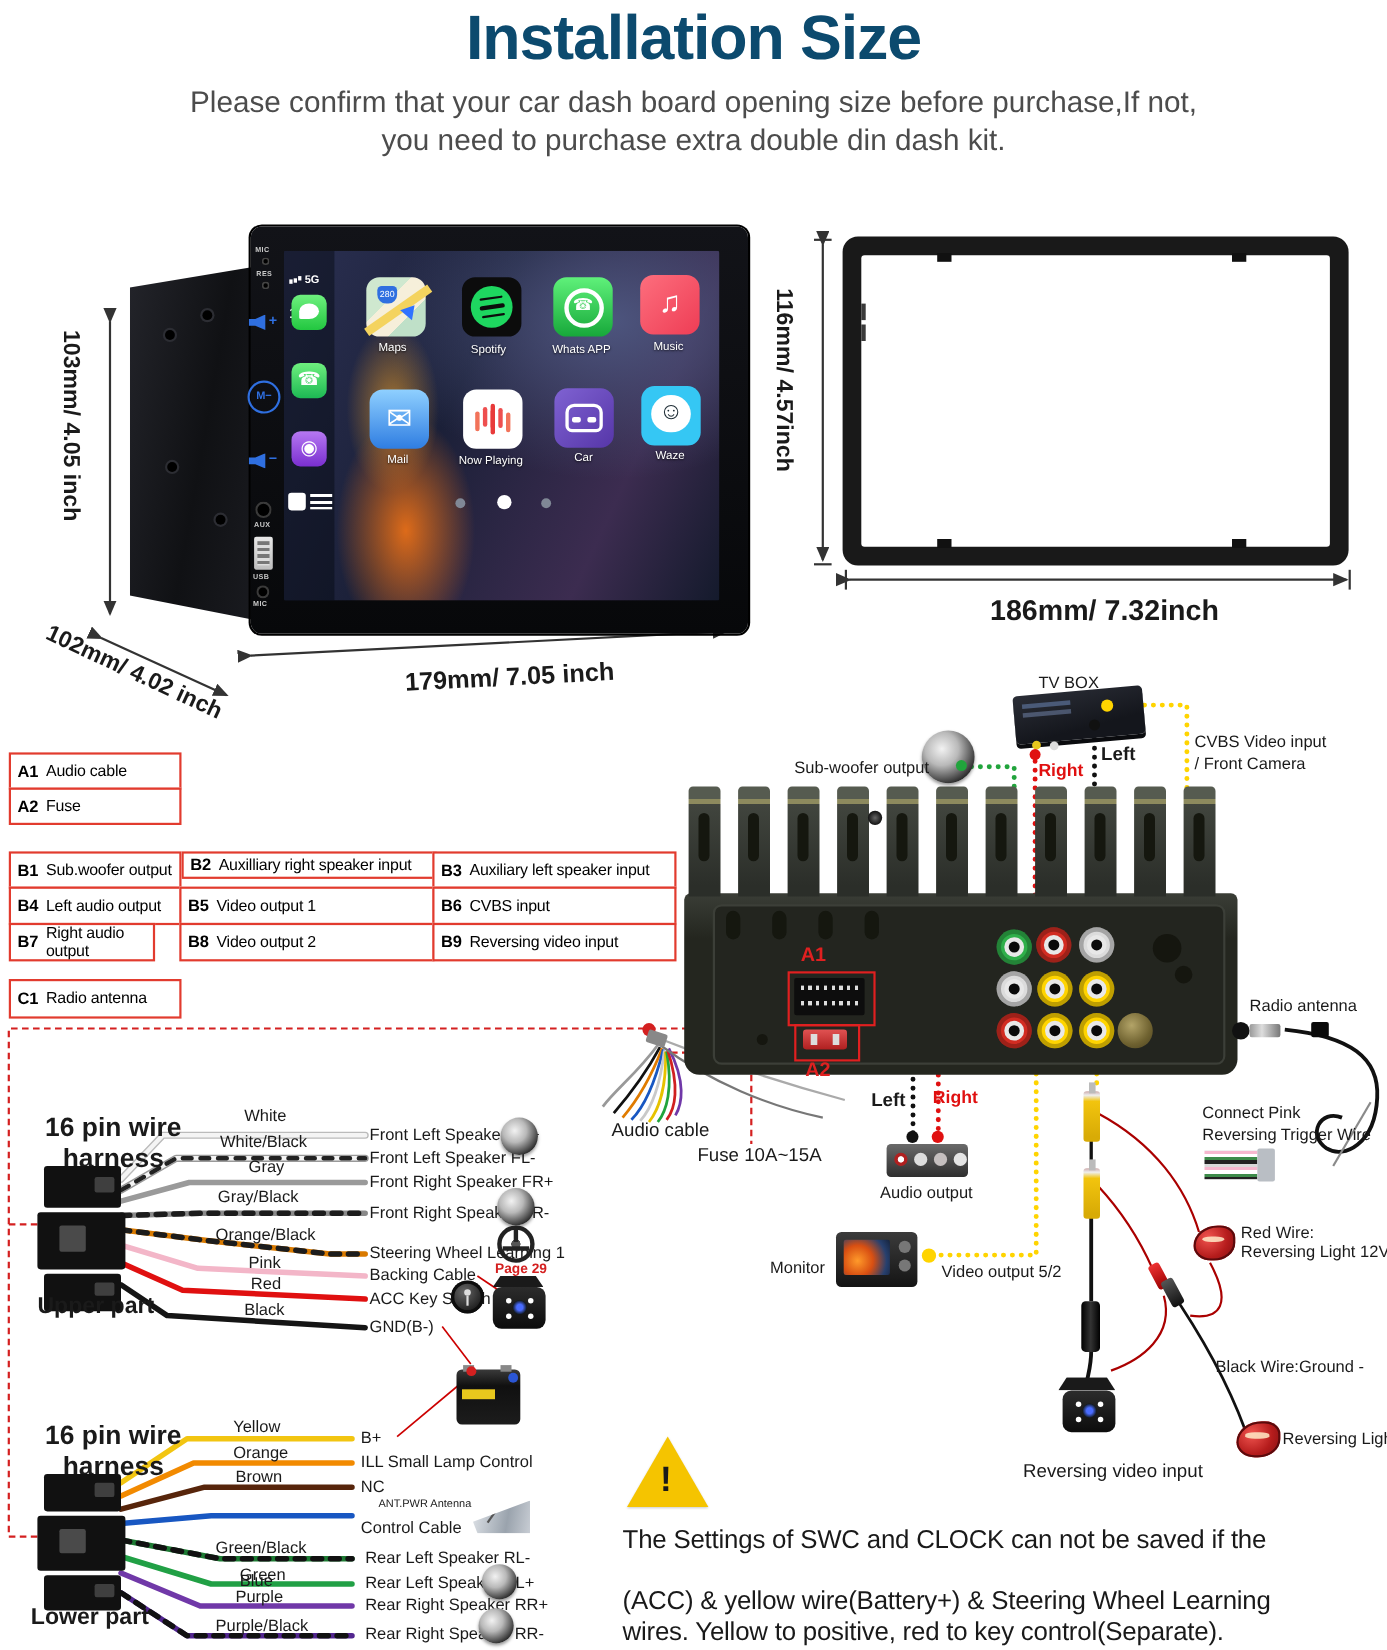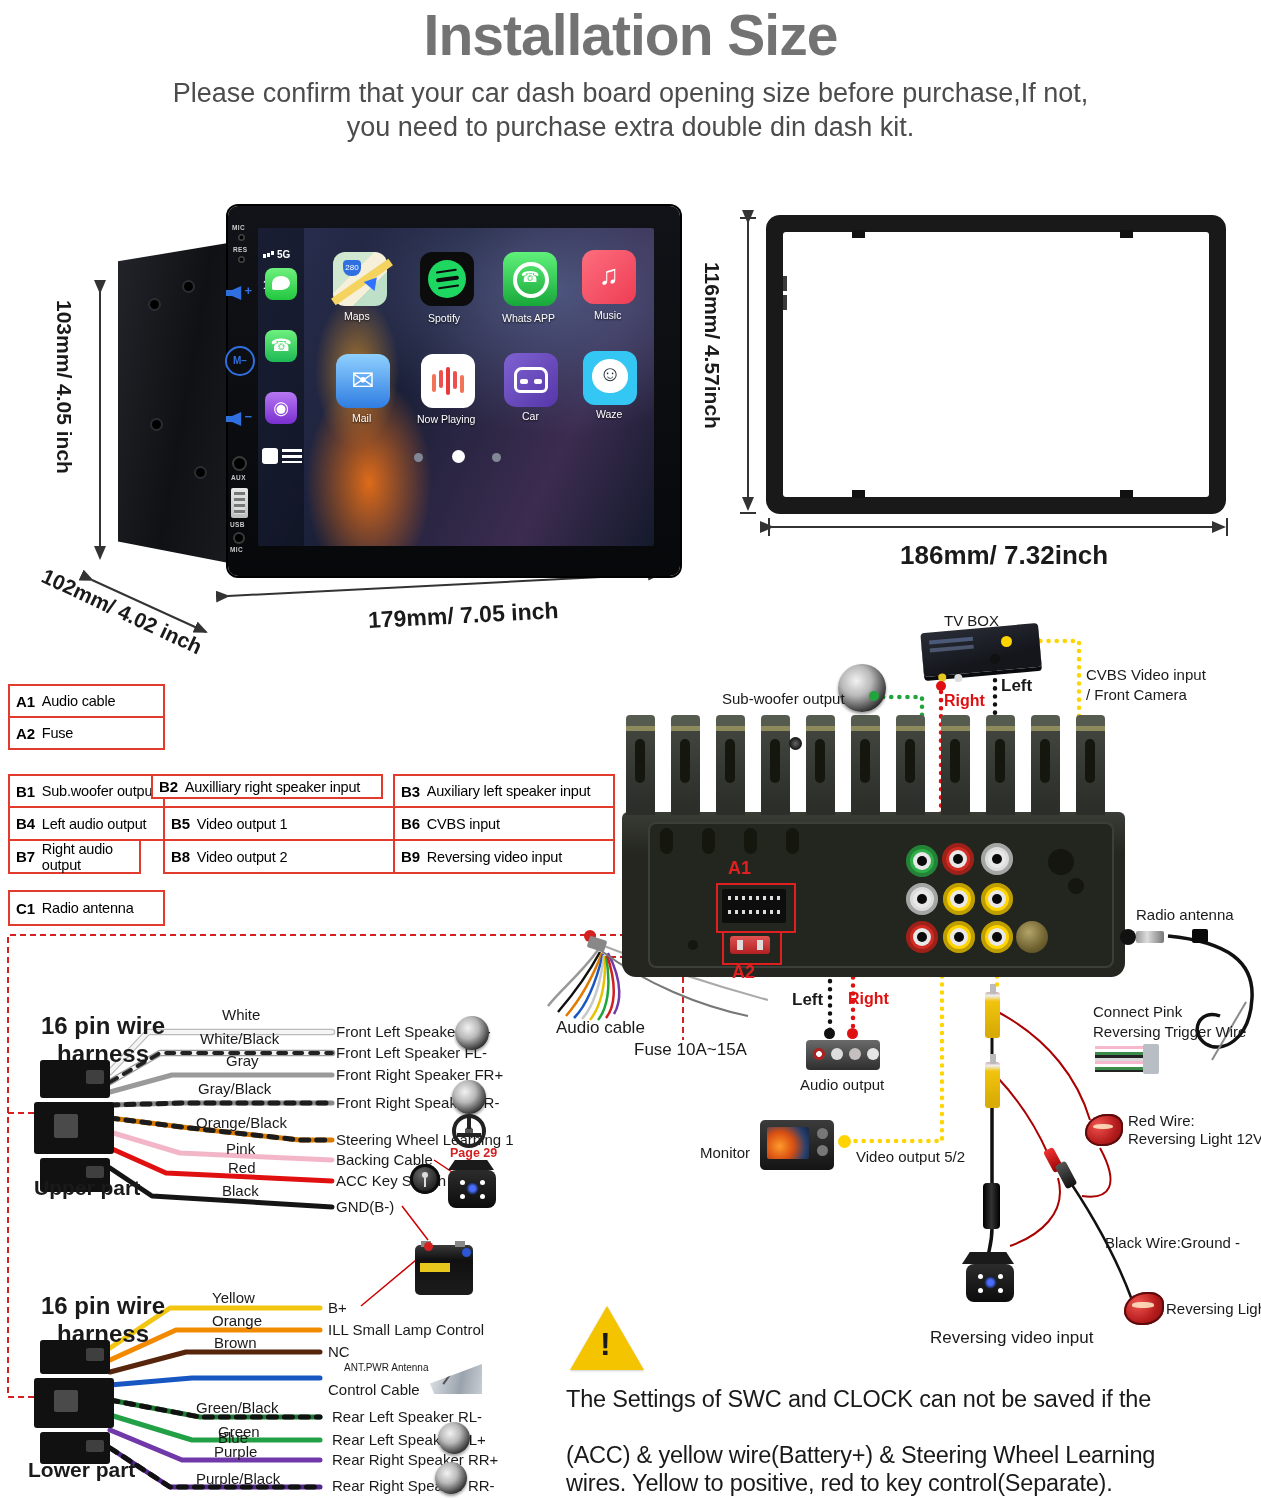--- a/index.html
+++ b/index.html
@@ -118,21 +118,21 @@
   .pinconn::before{content:"";position:absolute;left:6px;top:7px;width:52px;height:4px;background:repeating-linear-gradient(90deg,#ddd 0 3px,transparent 3px 7px);}
   .pinconn::after{content:"";position:absolute;left:6px;top:21px;width:52px;height:4px;background:repeating-linear-gradient(90deg,#ddd 0 3px,transparent 3px 7px);}
   .redbox{position:absolute;border:2.5px solid #e02020;}
   .dotmark{position:absolute;border-radius:50%;}
 </style>
 </head>
 <body>
 
 <div id="canvas">
 
-  <div class="lbl title" style="color:#737373">Installation Size</div>
+  <div class="lbl title" style="color:#0c4a6e">Installation Size</div>
   <div class="lbl sub" style="top:78px">Please confirm that your car dash board opening size before purchase,If not,</div>
   <div class="lbl sub" style="top:112px">you need to purchase extra double din dash kit.</div>
 
   <svg class="svgo" width="1261" height="1500">
     <defs>
       <marker id="arr" markerWidth="10" markerHeight="10" refX="6" refY="3" orient="auto">
         <path d="M0,0 L7,3 L0,6 Z" fill="#333"></path>
       </marker>
     </defs>
 
@@ -312,21 +312,21 @@
     </div>
   <div class="cell" style="left:8px;top:716px;width:157px;height:34px">
       <b>A2</b>
       <span>Fuse</span>
     </div>
 
   <div class="cell" style="left:8px;top:774px;width:157px;height:34px">
       <b>B1</b>
       <span>Sub.woofer output</span>
     </div>
-  <div class="cell" style="left:151px;top:774px;width:232px;height:25px">
+  <div class="cell" style="left:165px;top:774px;width:232px;height:25px">
       <b>B2</b>
       <span>Auxilliary right speaker input</span>
     </div>
   <div class="cell" style="left:393px;top:774px;width:222px;height:34px">
       <b>B3</b>
       <span>Auxiliary left speaker input</span>
     </div>
   <div class="cell" style="left:8px;top:806px;width:157px;height:35px">
       <b>B4</b>
       <span>Left audio output</span>

